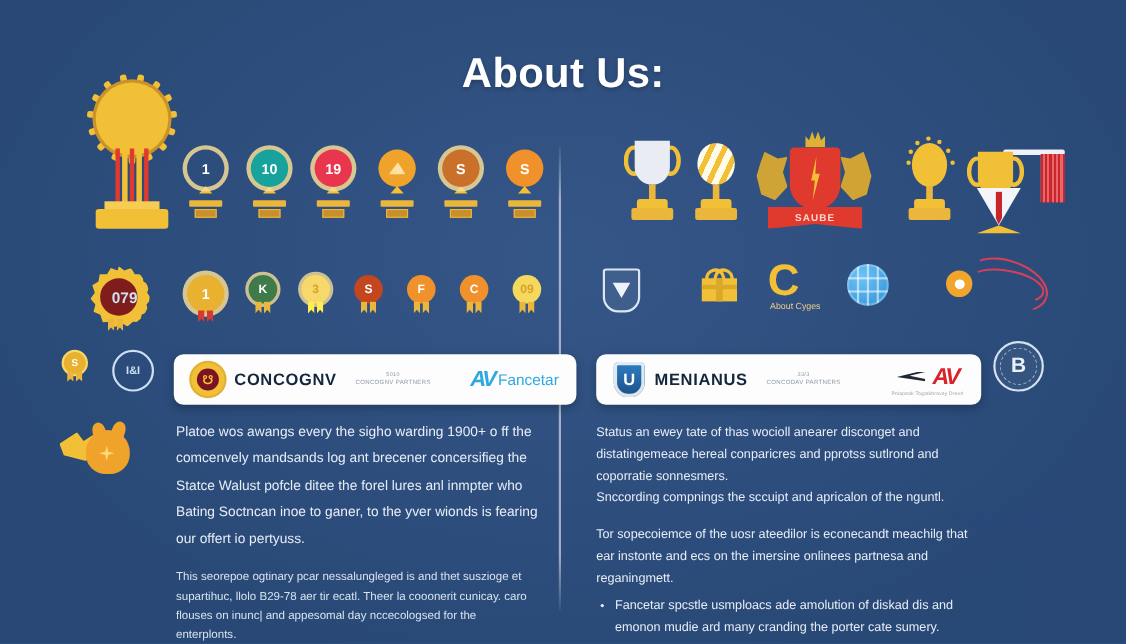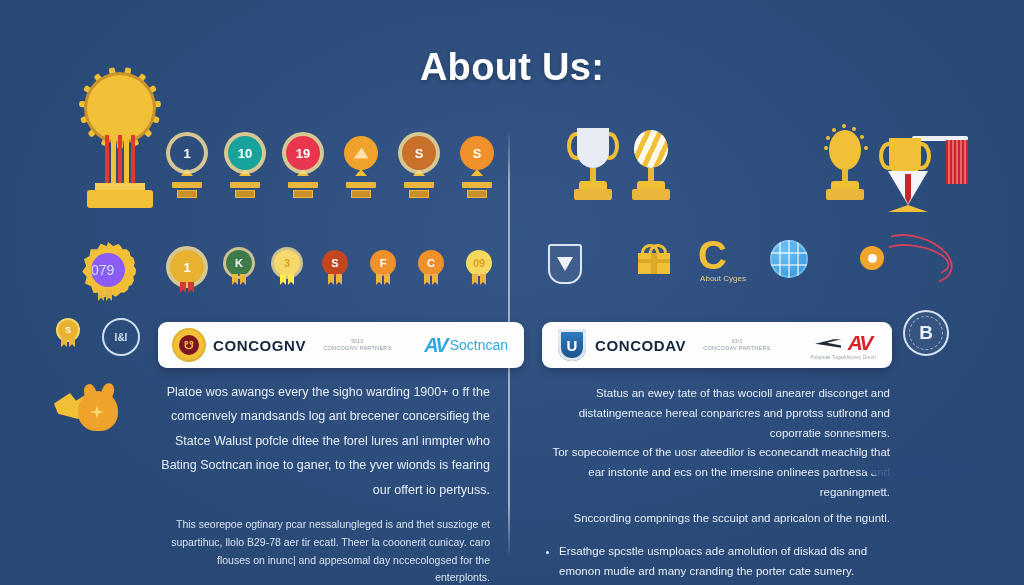--- a/index.html
+++ b/index.html
@@ -56,22 +56,22 @@
        border-bottom:7px solid #f2c037;margin-top:-1px;}
   .tails{margin-top:-2px;display:flex;gap:2px;}
   .tails i{width:6px;height:11px;background:#eab73c;clip-path:polygon(0 0,100% 0,100% 100%,50% 70%,0 100%);}
   .tails.red i{background:#d33a34;}
 
   
   .rosette{position:absolute;width:56px;height:56px;}
   .rosette .rim{position:absolute;inset:0;border-radius:50%;background:#f2c037;
         clip-path:polygon(50% 0%,59% 7%,70% 3%,76% 13%,88% 13%,90% 25%,100% 31%,96% 43%,103% 53%,95% 62%,98% 74%,87% 79%,85% 91%,73% 90%,64% 98%,54% 92%,44% 99%,36% 90%,24% 91%,20% 79%,9% 74%,12% 62%,4% 53%,11% 43%,7% 31%,17% 25%,19% 13%,31% 13%,37% 3%,48% 7%);}
   .rosette .hole{position:absolute;left:11px;top:11px;right:11px;bottom:11px;border-radius:50%;
-        background:#8b5cf6;display:flex;align-items:center;justify-content:flex-start;
-        color:#cfe0f2;font-size:14px;font-weight:normal;}
+        background:#7f1d1d;display:flex;align-items:center;justify-content:flex-end;
+        color:#cfe0f2;font-size:14px;font-weight:bold;}
 
   
   .seal-outline{position:absolute;width:34px;height:34px;border:2px solid #cfe0f2;border-radius:50%;
         display:flex;align-items:center;justify-content:center;color:#cfe0f2;font-size:10px;font-weight:bold;}
   .bird{position:absolute;width:66px;height:52px;}
   .bird .body{position:absolute;right:2px;top:6px;width:40px;height:40px;border-radius:50% 50% 45% 45%;background:#f0a32b;}
   .bird .wing{position:absolute;left:0;top:8px;width:40px;height:26px;background:#f2c037;
         clip-path:polygon(0 40%,40% 0,55% 30%,80% 6%,100% 45%,60% 100%,10% 80%);}
   .bird .ear{position:absolute;width:12px;height:16px;background:#f0a32b;border-radius:60% 60% 0 0;}
   .bird .spark{position:absolute;right:16px;top:20px;width:14px;height:14px;background:#ffd873;
@@ -173,21 +173,21 @@
   .av .mark{font-size:20px;font-weight:bold;color:#2ea8e0;font-style:italic;letter-spacing:-2px;}
   .av .word{font-size:14px;color:#2ea8e0;}
   .av2{margin-left:auto;text-align:center;}
   .av2 .mark{font-size:21px;font-weight:bold;color:#d8232a;font-style:italic;letter-spacing:-2px;}
   .av2 .cap{font-size:4.5px;color:#9aa3af;letter-spacing:.2px;}
   .av2 .swoop{display:inline-block;width:26px;height:12px;background:#1f2933;vertical-align:middle;
         clip-path:polygon(100% 0,45% 28%,100% 52%,100% 70%,0 38%,72% 0);margin-right:2px;}
 
   
   .copy{position:absolute;color:#e6edf6;}
-  .copy p{margin:0 0 14px 0;text-align:right;}
+  .copy p{margin:0 0 14px 0;}
   .p-main{font-size:12.5px;line-height:1.95;}
   .p-small{font-size:10.5px;line-height:1.7;color:#d7e2ef;}
   .p-right{font-size:11.5px;line-height:1.72;}
   .copy ul{margin:6px 0 0 0;padding-left:17px;}
   .copy li{font-size:11.5px;line-height:1.72;margin-bottom:4px;}
 
   .bat{position:absolute;left:862px;top:452px;width:108px;height:46px;background:#29497a;
         clip-path:polygon(0 38%,12% 18%,22% 40%,34% 10%,44% 34%,52% 6%,62% 34%,74% 12%,84% 40%,96% 20%,100% 44%,76% 62%,50% 50%,24% 62%);
         opacity:.85;}
 </style>
@@ -388,21 +388,21 @@
           <b>☋</b>
         </div>
       <div class="lb-name">CONCOGNV</div>
       <div class="lb-sub">
         <div class="top">5010</div>
         <div>CONCOGNV PARTNERS</div>
       </div>
     </div>
     <div class="av">
       <span class="mark">AV</span>
-      <span class="word">Soctncan</span>
+      <span class="word">Fancetar</span>
     </div>
   </div>
 
   <div class="copy" style="left:160px;top:380px;width:330px;">
     <p class="p-main">Platoe wos awangs every the sigho  warding 1900+ o ff the comcenvely mandsands log ant brecener concersifieg the Statce Walust pofcle ditee the forel lures anl inmpter who Bating Soctncan inoe to ganer, to the yver wionds is fearing our offert io pertyuss.</p>
     <p class="p-small">This seorepoe ogtinary pcar nessalungleged is and thet suszioge et supartihuc, llolo B29-78 aer tir ecatl. Theer la cooonerit cunicay. caro flouses on inunc| and appesomal day nccecologsed for the enterplonts.</p>
   </div>
 
   <div class="col col-right">
 
@@ -415,20 +415,30 @@
       <div class="base"></div>
     </div>
 
     <div class="globe-tr" style="left:108px;top:8px;">
       <div class="ball"></div>
       <div class="stem" style="position:absolute;left:20px;top:40px;width:6px;height:14px;background:#eab73c"></div>
       <div class="foot" style="position:absolute;left:9px;top:53px;width:28px;height:9px;background:#f2c037;border-radius:3px 3px 0 0"></div>
       <div class="base" style="position:absolute;left:4px;top:61px;width:38px;height:11px;background:#eab73c;border-radius:2px"></div>
     </div>
 
+    <div class="crest" style="left:160px;top:-4px;">
+      <div class="crown"></div>
+      <div class="lion l"></div>
+      <div class="lion r"></div>
+      <div class="shield"></div>
+      <div class="bolt"></div>
+      <div class="banner">
+        <span>SAUBE</span>
+      </div>
+    </div>
 
     <div class="medal-trophy" style="left:300px;top:8px;">
       <div class="dots">
         <i style="left:2px;top:22px"></i>
           <i style="left:4px;top:12px"></i>
           <i style="left:10px;top:4px"></i>
         <i style="left:20px;top:0"></i>
           <i style="left:30px;top:3px"></i>
           <i style="left:38px;top:11px"></i>
         <i style="left:42px;top:22px"></i>
@@ -488,38 +498,38 @@
       <div class="bseal-ring"></div>
       <span>B</span>
     </div>
   </div>
 
   <div class="logobar lb-right">
     <div class="lb-logo">
       <div class="shield-mini">
         <b>U</b>
       </div>
-      <div class="lb-name">CONCODAV</div>
+      <div class="lb-name">MENIANUS</div>
       <div class="lb-sub">
         <div class="top">33/3</div>
         <div>CONCODAV PARTNERS</div>
       </div>
     </div>
     <div class="av2">
       <div>
         <span class="swoop"></span>
         <span class="mark">AV</span>
       </div>
       <div class="cap">Polapeak Togatkbrovey Drevrl</div>
     </div>
   </div>
 
   <div class="copy" style="left:542px;top:384px;width:348px;">
     <p class="p-right" style="margin-bottom:0">Status an ewey tate of thas wocioll anearer disconget and distatingemeace hereal conparicres and pprotss sutlrond and coporratie sonnesmers.</p>
+    <p class="p-right">Snccording compnings the sccuipt and apricalon of the nguntl.</p>
     <p class="p-right" style="margin-bottom:6px">Tor sopecoiemce of the uosr ateedilor is econecandt meachilg that ear instonte and ecs on the imersine onlinees partnesa and reganingmett.</p>
-    <p class="p-right">Snccording compnings the sccuipt and apricalon of the nguntl.</p>
     <ul>
-      <li>Ersathge spcstle usmploacs ade amolution of diskad dis and emonon mudie ard many cranding the porter cate sumery.</li>
+      <li>Fancetar spcstle usmploacs ade amolution of diskad dis and emonon mudie ard many cranding the porter cate sumery.</li>
     </ul>
   </div>
 
   <div class="bat"></div>
 </div>
 
 </body></html>

